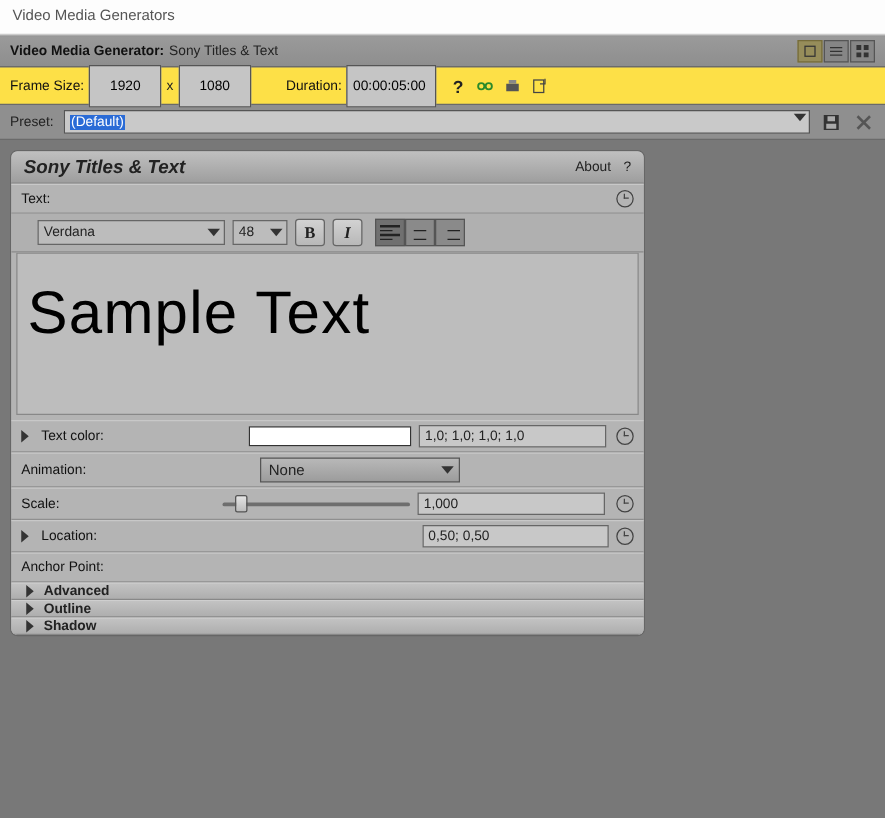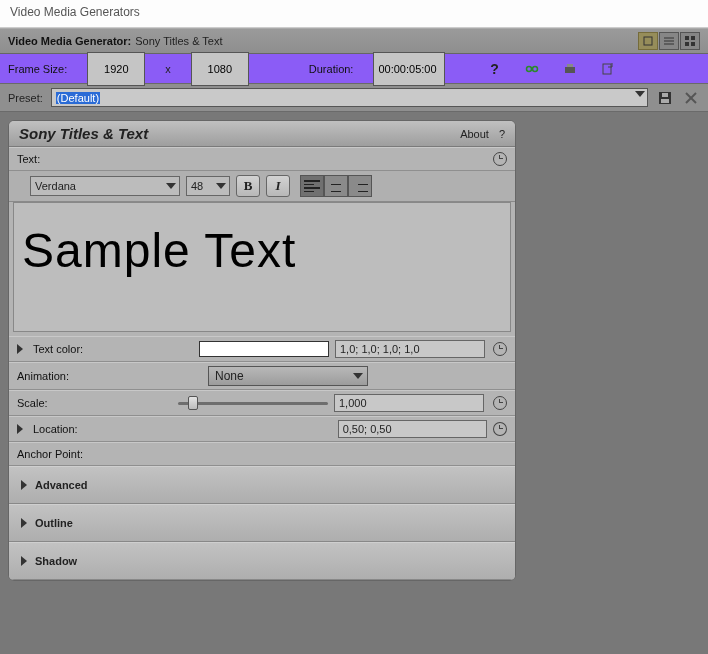--- a/index.html
+++ b/index.html
@@ -8,21 +8,21 @@
 .titlebar { background: #fdfdfd; height: 28px; padding: 5px 10px; font-size: 12px; color: #555; border-bottom: 1px solid #ccc; }
 
 .header-row { background: linear-gradient(#9a9a9a, #8e8e8e); height: 26px; display: flex; align-items: center; padding: 0 8px; border-top: 1px solid #aaa; border-bottom: 1px solid #666; }
 .header-row .lbl { font-weight: bold; color: #111; }
 .header-row .val { margin-left: 4px; color: #222; }
 .header-row .spacer { flex: 1; }
 .view-btns { display: flex; gap: 1px; }
 .view-btn { width: 20px; height: 18px; background: #868686; border: 1px solid #555; display: flex; align-items: center; justify-content: center; }
 .view-btn.active { background: #968d5a; border-color: #756b3a; }
 
-.params-row { background: #8b5cf6; height: 30px; display: flex; align-items: center; padding: 0 8px; gap: 20px; border-bottom: 1px solid #6a6a6a; }
+.params-row { background: #fde047; height: 30px; display: flex; align-items: center; padding: 0 8px; gap: 4px; border-bottom: 1px solid #6a6a6a; }
 .params-row .lbl { color: #111; }
 .num-input { background: #c5c5c5; border: 1px solid #555; height: 18px; width: 58px; padding: 16px 4px; text-align: center; font-size: 11px; }
 .dur-input { width: 72px; text-align: left; }
 .icon-btn { width: 18px; height: 18px; display: inline-flex; align-items: center; justify-content: center; cursor: pointer; }
 
 .preset-row { background: #8f8f8f; height: 28px; display: flex; align-items: center; padding: 0 8px; gap: 8px; border-bottom: 1px solid #6a6a6a; }
 .preset-field { flex: 1; background: #c9c9c9; border: 1px solid #555; height: 19px; display: flex; align-items: center; padding: 0 4px; position: relative; }
 .preset-field .sel { background: #2a6bd6; color: #fff; padding: 0 1px; }
 .preset-field .dd { position: absolute; right: 2px; top: 2px; }
 
@@ -64,21 +64,21 @@
 
 .color-swatch { width: 130px; height: 16px; background: #fff; border: 1px solid #333; }
 .val-box { background: #c8c8c8; border: 1px solid #666; height: 18px; padding: 0 4px; font-size: 11px; display: flex; align-items: center; width: 150px; }
 .drop { background: linear-gradient(#b8b8b8,#9c9c9c); border: 1px solid #555; height: 20px; width: 160px; display:flex; align-items:center; padding:0 6px; position:relative; font-size:12px; }
 .drop .dd { position:absolute; right:4px; top:6px; }
 
 .slider { width: 150px; height: 14px; position: relative; display:flex; align-items:center; }
 .slider .track { height: 3px; background: #6e6e6e; width: 100%; border-radius: 2px; }
 .slider .thumb { position:absolute; left: 10px; top: 0; width: 10px; height: 14px; background: linear-gradient(#e4e4e4,#bcbcbc); border:1px solid #555; border-radius:2px; }
 
-.collapse-row { background: linear-gradient(#c2c2c2,#aeaeae); height: 38px; display:flex; align-items:center; padding:0 12px; border-top:1px solid #cfcfcf; border-bottom:1px solid #888; font-weight:bold; cursor:pointer; }
+.collapse-row { background: linear-gradient(#c2c2c2,#aeaeae); height: 14px; display:flex; align-items:center; padding:0 12px; border-top:1px solid #cfcfcf; border-bottom:1px solid #888; font-weight:bold; cursor:pointer; }
 .collapse-row .tri-r { margin-right:8px; }
 
 svg { display:block; }
 </style>
 </head>
 <body>
 
 <div class="titlebar">
   <span>Video Media Generators</span>
 </div>

